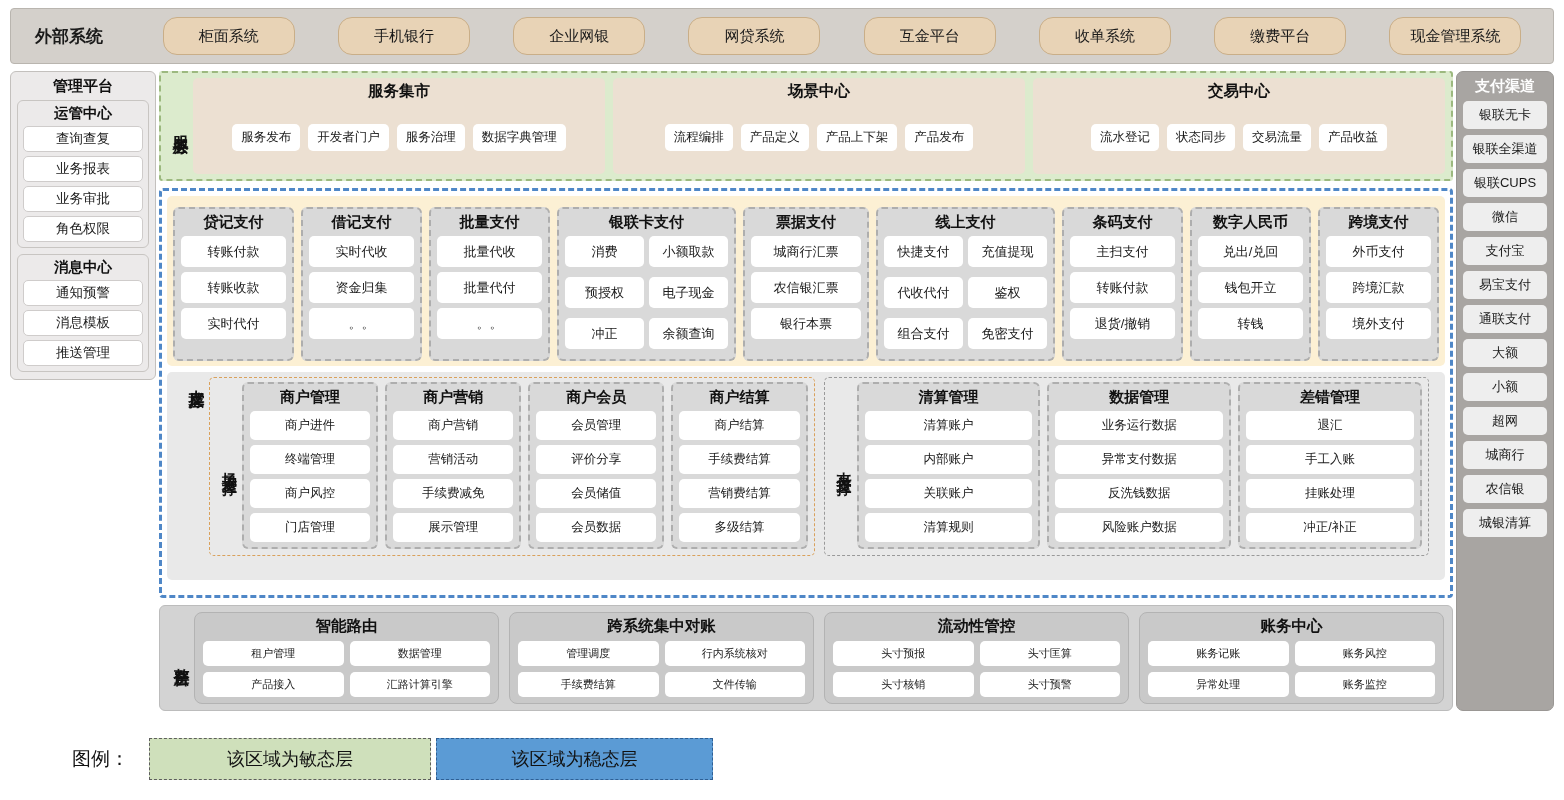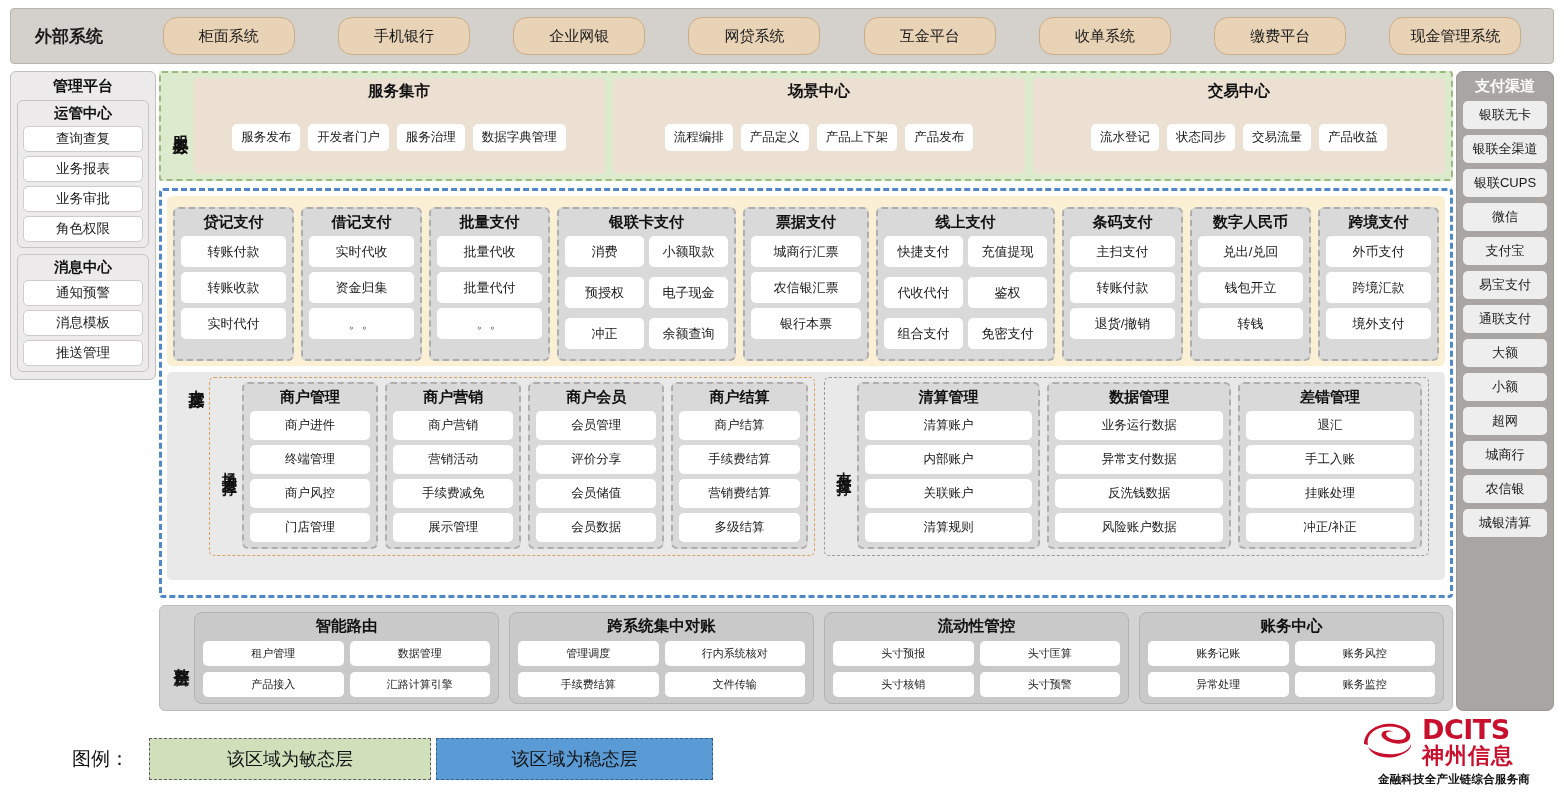--- a/index.html
+++ b/index.html
@@ -486,30 +486,15 @@
         </div>
     </div>
 
   </div>
 
   <div class="footer">
     <div class="legend-label">图例：</div>
     <div class="legend-chip legend-agile">该区域为敏态层</div>
     <div class="legend-chip legend-stable">该区域为稳态层</div>
 
-    <div class="logo-box">
-      <div class="logo-row">
-        <div class="logo-mark">
-          <svg width="58" height="44" viewBox="0 0 58 44">
-            <path d="M4 26 C4 12, 20 4, 34 6 C46 8, 52 14, 50 20 C48 26, 38 27, 30 24 C24 22, 20 18, 22 15 C24 12, 30 12, 33 14 C29 13, 26 14, 26 16 C26 19, 32 22, 38 22 C44 22, 47 19, 46 16 C44 10, 34 7, 24 9 C12 11, 6 19, 8 27 Z" fill="#c8102e"></path>
-            <path d="M8 29 C12 38, 26 42, 38 38 C47 35, 52 30, 51 26 C50 31, 44 35, 35 36 C24 37, 13 34, 8 29 Z" fill="#c8102e"></path>
-          </svg>
-        </div>
-        <div class="logo-words">
-          <div class="logo-en">DCITS</div>
-          <div class="logo-cn">神州信息</div>
-        </div>
-      </div>
-      <div class="logo-tag">金融科技全产业链综合服务商</div>
-    </div>
   </div>
 
 </div>
 
 </body></html>

